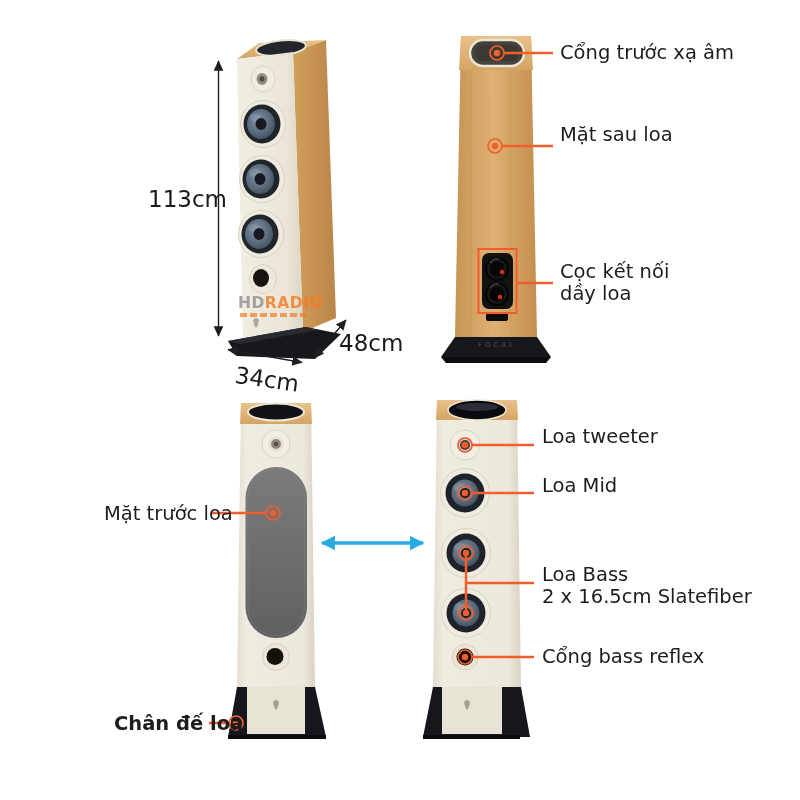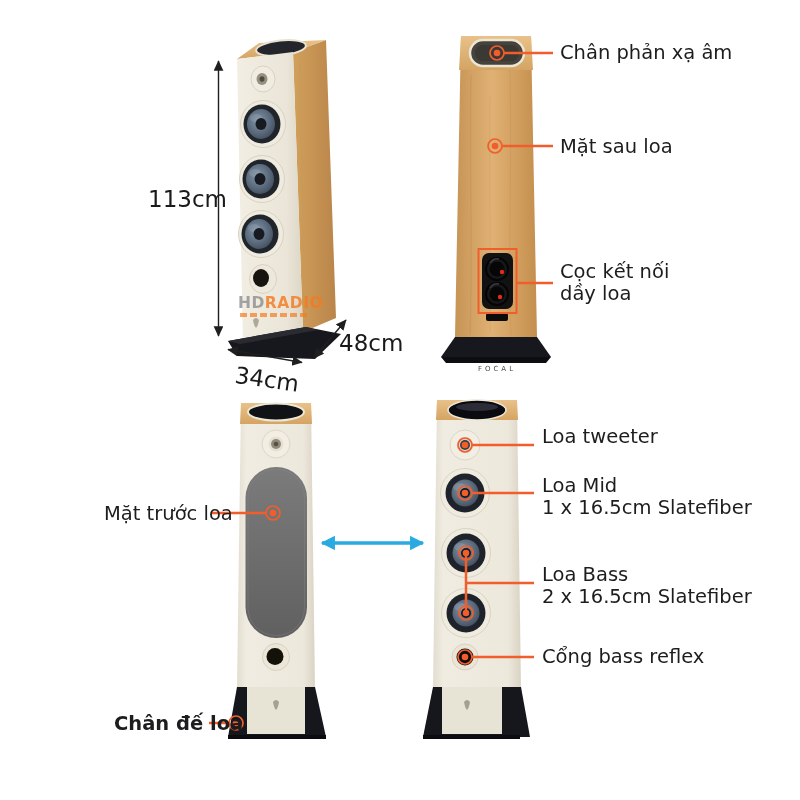--- a/index.html
+++ b/index.html
@@ -9,21 +9,21 @@
   .label{position:absolute;color:#1d1d1f;font-size:19.5px;line-height:21.5px;white-space:nowrap;}
   .label .l2{display:block;}
   .dim{position:absolute;color:#1a1a1a;font-size:23px;white-space:nowrap;}
   .rot8{transform:rotate(8deg);transform-origin:0 0;}
   .caption{position:absolute;left:396px;top:741px;color:#F2622D;font-weight:bold;font-size:20.5px;white-space:nowrap;}
   .wm{position:absolute;left:238px;top:294px;font-weight:bold;font-size:15.5px;letter-spacing:.5px;opacity:.82;white-space:nowrap;}
   .wm .hd{color:#8f9092;} .wm .radio{color:#F47B20;}
   .wm-bar{position:absolute;left:240px;top:313px;width:67px;height:4px;opacity:.7;
           background:repeating-linear-gradient(90deg,#F47B20 0 7px,transparent 7px 10px);}
   .focal-brand{position:absolute;left:471px;top:341px;width:52px;text-align:center;
-               color:#4a4b52;font-size:7px;letter-spacing:3px;margin-top:24px;}
+               color:#4a4b52;font-size:7px;letter-spacing:3px;}
 </style>
 </head>
 <body>
 
 <div id="stage">
 
 <svg id="art" width="800" height="800" viewBox="0 0 800 800">
   <defs>
     <linearGradient id="woodTop" x1="0" y1="0" x2="0" y2="1">
       <stop offset="0" stop-color="#E9C189"></stop>
@@ -271,37 +271,36 @@
       <circle cx="465" cy="657" r="7" fill="none" stroke="#F15E2C" stroke-width="1.7"></circle>
           <circle cx="465" cy="657" r="3.3" fill="#F15E2C"></circle>
     </g>
   </g>
 </svg>
 
 <div class="dim" style="left:148px;top:186px;">113cm</div>
 <div class="dim rot8" style="left:237px;top:362px;">34cm</div>
 <div class="dim" style="left:339px;top:330px;text-align:center;">48cm</div>
 
-<div class="label" style="left:560px;top:42px;">Chân phản xạ âm</div>
-<div class="label" style="left:560px;top:136px;">Mặt sau loa</div>
+<div class="label" style="left:560px;top:42px;">Cổng trước xạ âm</div>
+<div class="label" style="left:560px;top:124px;">Mặt sau loa</div>
 <div class="label" style="left:560px;top:261px;">
   <span>Cọc kết nối</span>
   <span class="l2">dầy loa</span>
 </div>
 <div class="focal-brand">FOCAL</div>
 
 <div class="label" style="left:104px;top:503px;">Mặt trước loa</div>
 <div class="label" style="left:114px;top:713px;font-weight:bold;">Chân đế loa</div>
 
 <div class="label" style="left:542px;top:426px;">
   <span>Loa tweeter</span>
 </div>
 <div class="label" style="left:542px;top:475px;">
   <span>Loa Mid</span>
-  <span class="l2">1 x 16.5cm Slatefiber</span>
 </div>
 <div class="label" style="left:542px;top:564px;">
   <span>Loa Bass</span>
   <span class="l2">2 x 16.5cm Slatefiber</span>
 </div>
 <div class="label" style="left:542px;top:646px;">Cổng bass reflex</div>
 
 
 <div class="wm">
   <span class="hd">HD</span><span class="radio">RADIO</span>

